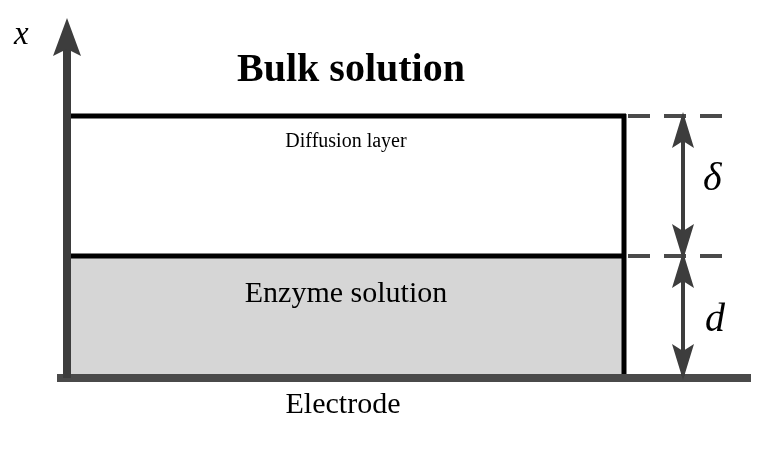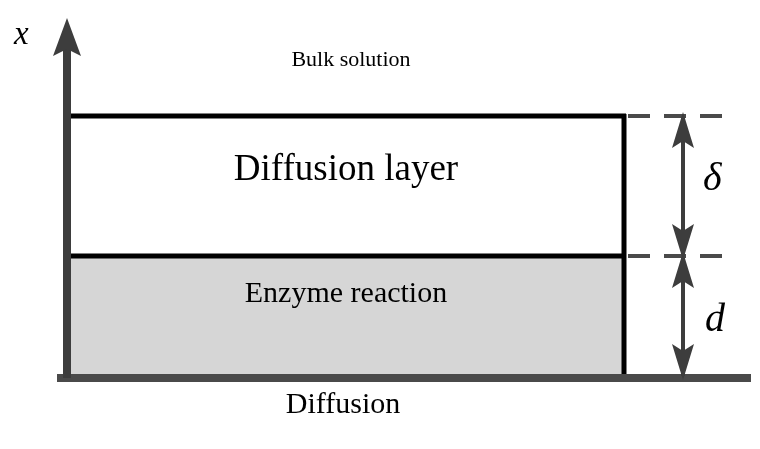--- a/index.html
+++ b/index.html
@@ -30,26 +30,27 @@
     color: #000000;
     line-height: 1.06;
     text-align: center;
   }
   .lbl-block {
     transform: translateX(-50%);
   }
   #label-bulk-solution {
     left: 351px;
     top: 47px;
-    font-size: 22px;
+    font-size: 40px;
+    font-weight: bold;
   }
   #label-diffusion-layer {
     left: 346px;
-    top: 148px;
-    font-size: 37px;
+    top: 130px;
+    font-size: 20px;
   }
   #label-enzyme-membrane {
     left: 346px;
     top: 276px;
     font-size: 30px;
   }
   #label-electrode {
     left: 343px;
     top: 387px;
     font-size: 30px;
@@ -110,21 +111,21 @@
 
   <div class="lbl" id="label-axis-x">x</div>
 
   <div class="lbl lbl-block" id="label-bulk-solution">Bulk solution</div>
 
   <div class="lbl lbl-block" id="label-diffusion-layer">
     <div>Diffusion layer</div>
   </div>
 
   <div class="lbl lbl-block" id="label-enzyme-membrane">
-    <div>Enzyme reaction</div>
+    <div>Enzyme solution</div>
   </div>
 
-  <div class="lbl lbl-block" id="label-electrode">Diffusion</div>
+  <div class="lbl lbl-block" id="label-electrode">Electrode</div>
 
   <div class="lbl" id="label-delta">δ</div>
   <div class="lbl" id="label-d">d</div>
 
 </div>
 
 </body></html>

